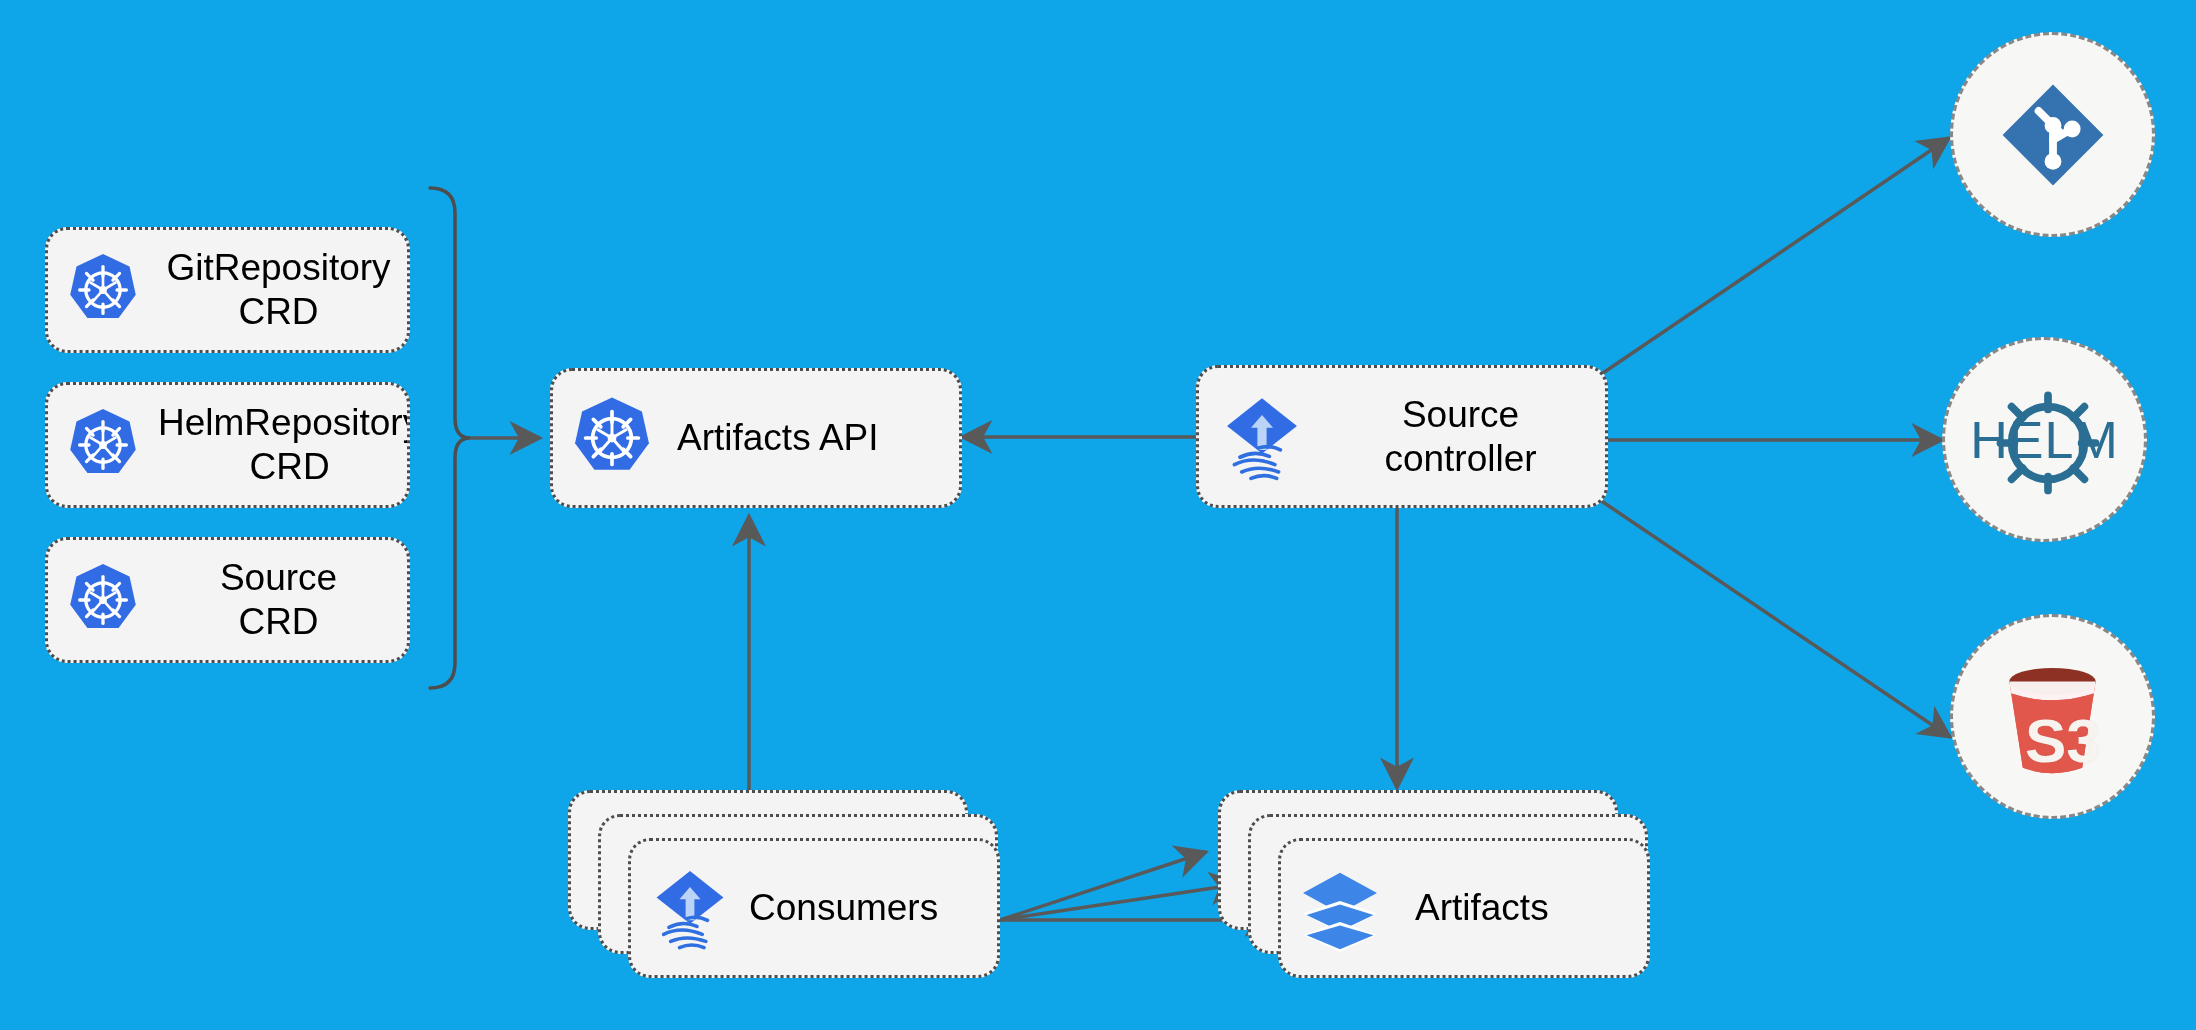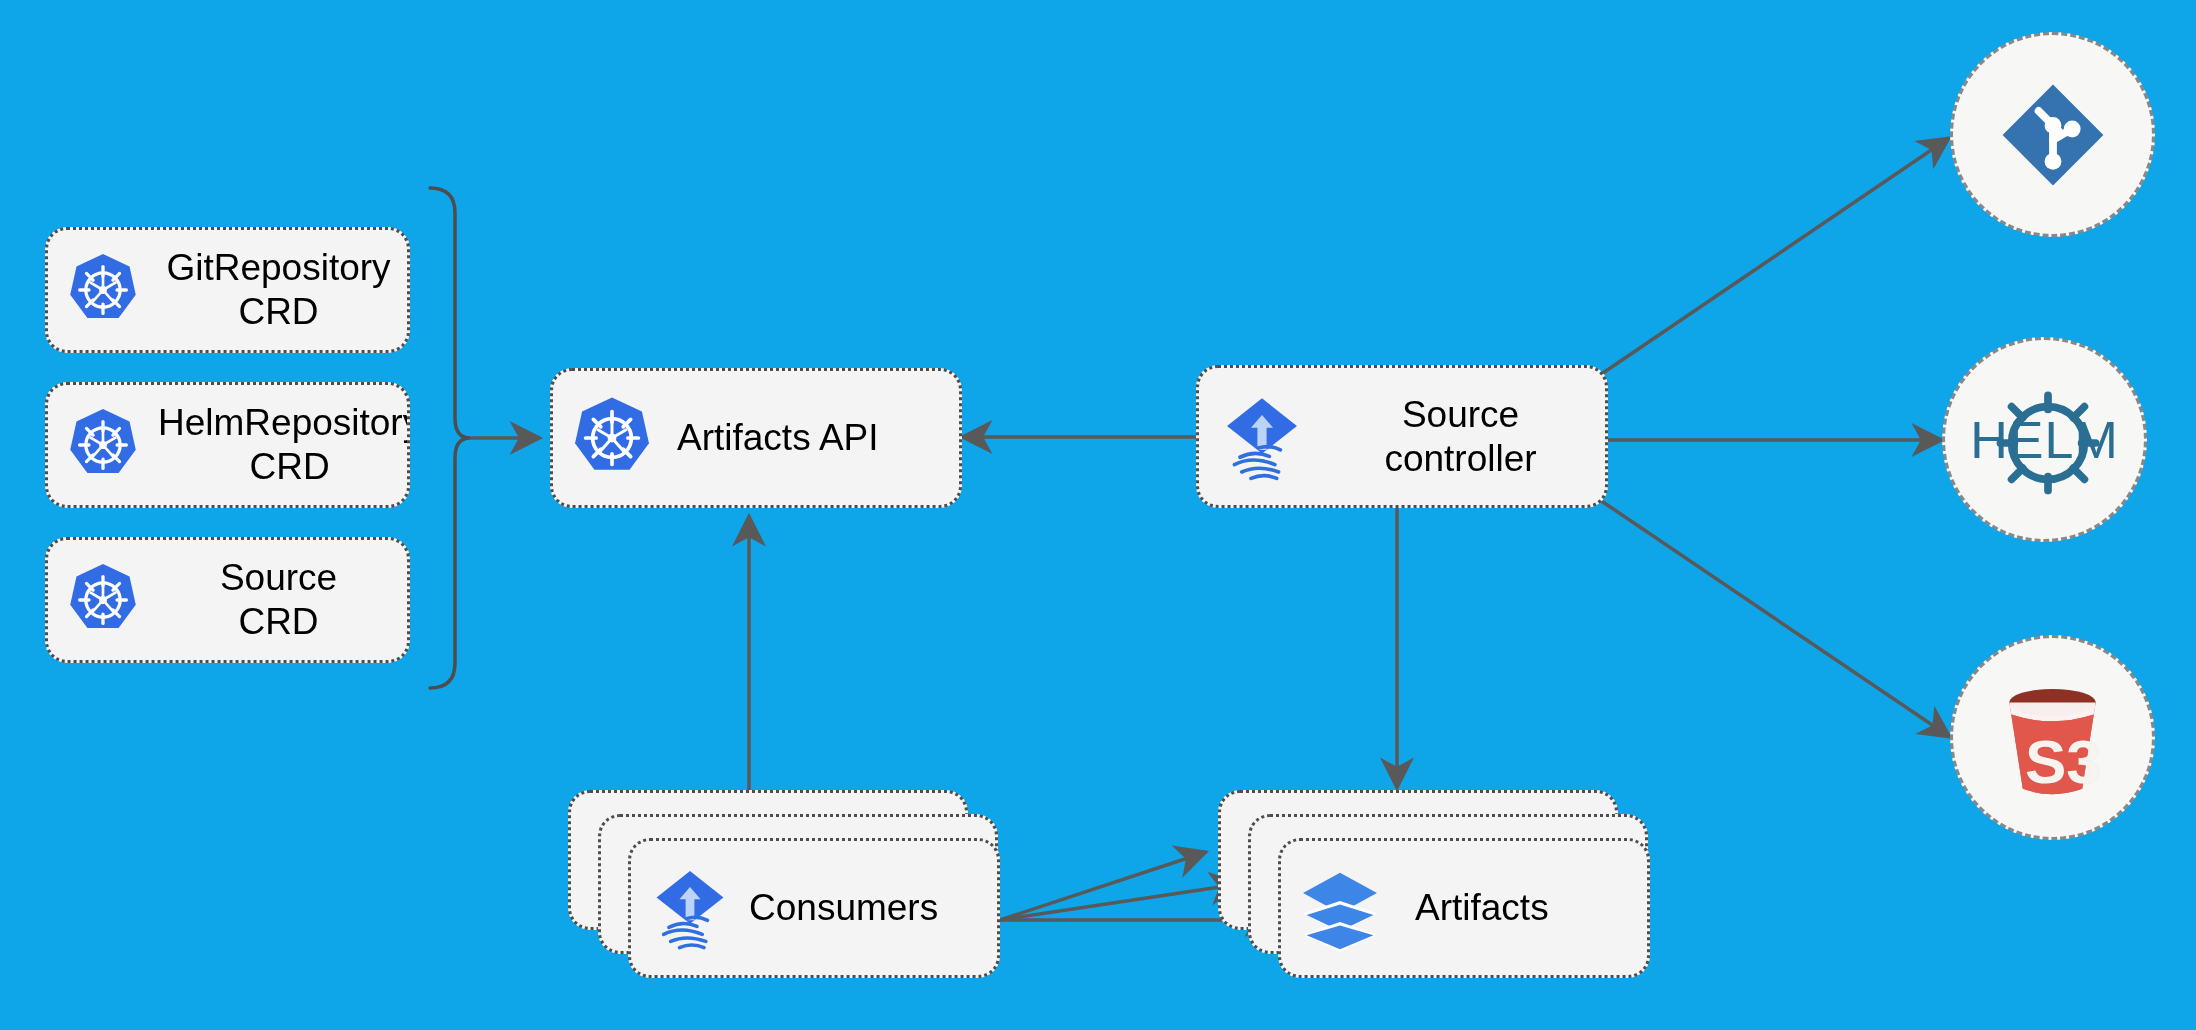--- a/index.html
+++ b/index.html
@@ -295,21 +295,21 @@
         <line x1="74" y1="50" x2="84" y2="50"></line>
         <line x1="24" y1="24" x2="32" y2="32"></line>
         <line x1="68" y1="68" x2="76" y2="76"></line>
         <line x1="76" y1="24" x2="68" y2="32"></line>
         <line x1="32" y1="68" x2="24" y2="76"></line>
       </g>
     </svg>
     <span class="helmtxt">HELM</span>
   </div>
 
-  <div class="circle" style="left:1950px;top:635px;width:205px;height:205px;">
+  <div class="circle" style="left:1950px;top:614px;width:205px;height:205px;">
     <svg width="135" height="135" viewBox="0 0 100 100">
       <path d="M18 24 L82 24 L72 88 Q50 96 28 88 Z" fill="#E2574C"></path>
       <ellipse cx="50" cy="24" rx="32" ry="10" fill="#8C3123"></ellipse>
       <path d="M18 24 L82 24 L80.5 33 Q50 43 19.5 33 Z" fill="#fff" opacity="0.92"></path>
       <path d="M19.5 33 Q50 43 80.5 33 L72 88 Q50 96 28 88 Z" fill="#E2574C"></path>
     </svg>
     <span class="s3txt" style="left:72px;top:88px;">S3</span>
   </div>
 
 </div>

